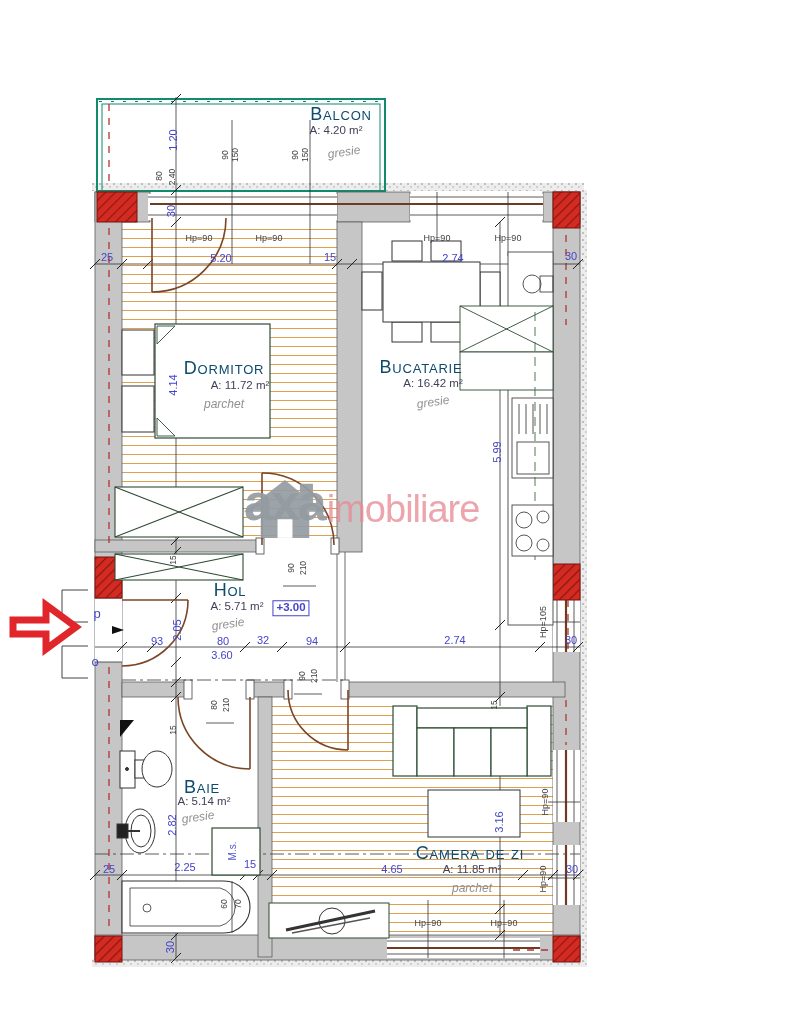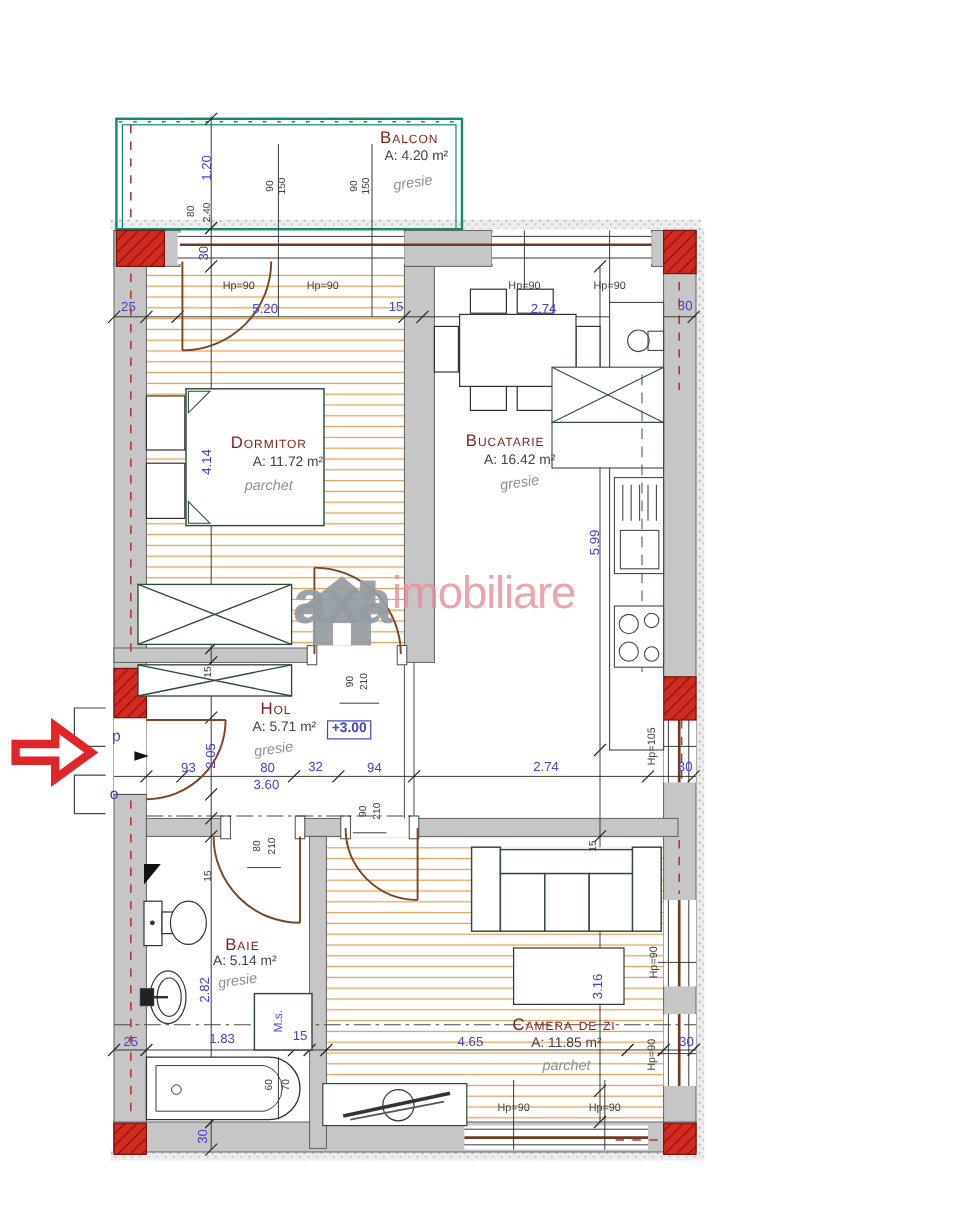--- a/index.html
+++ b/index.html
@@ -5,29 +5,29 @@
   html,body{margin:0;padding:0;background:#fff;}
   #plan{position:relative;width:800px;height:1026px;background:#fff;overflow:hidden;
         font-family:"Liberation Sans",sans-serif;}
   #plan svg{position:absolute;left:0;top:0;}
   .lbl{position:absolute;transform:translate(-50%,-50%);white-space:nowrap;
        font-size:11px;color:#4444c8;line-height:1;}
   .rot{transform:translate(-50%,-50%) rotate(-90deg);}
   .dk{color:#3f3f3f;font-size:9px;}
   .sm{color:#3f3f3f;font-size:8.5px;}
   .sm.rot{transform:translate(-50%,-50%) rotate(-90deg);}
-  .room-name{font-variant:small-caps;font-size:14px;letter-spacing:.8px;color:#7f1d1d;}
+  .room-name{font-variant:small-caps;font-size:18px;letter-spacing:.8px;color:#0c4a6e;}
   .room-area{font-size:11.5px;color:#40405a;}
   .room-finish{font-size:12px;color:#909090;font-style:italic;}
   .tilt{transform:translate(-50%,-50%) rotate(-8deg);}
   .level-box{border:1.3px solid #4444c8;background:rgba(255,255,255,.88);
              padding:1px 3px;font-weight:bold;font-size:11.5px;}
   .entry-letter{font-size:13px;color:#4444c8;}
   .ms-lbl{font-size:10px;color:#5353cf;}
-  .wm{position:absolute;left:244px;top:476px;display:flex;align-items:flex-start;gap:2px;}
+  .wm{position:absolute;left:244px;top:476px;display:flex;align-items:flex-end;gap:2px;}
   .wm-axa{font-size:52px;font-weight:bold;color:rgba(148,155,162,.92);
           letter-spacing:-2px;line-height:1;}
   .wm-imo{font-size:38px;color:rgba(231,140,150,.78);letter-spacing:-1px;line-height:1;}
 </style>
 </head>
 <body>
 
 <div id="plan">
 
 <svg width="800" height="1026" viewBox="0 0 800 1026">
@@ -298,21 +298,21 @@
   </svg>
   <span class="wm-axa">axa</span>
   <span class="wm-imo">imobiliare</span>
 </div>
 
 <svg width="74" height="64" viewBox="0 0 74 64" style="left:8px;top:596px;">
   <polygon points="5,24 38,24 38,9 68,31 38,53 38,38 5,38" fill="#fff" stroke="#e0252b" stroke-width="7" stroke-linejoin="miter"></polygon>
 </svg>
 
 <div class="lbl room-name" style="left:341px;top:114px">Balcon</div>
-<div class="lbl room-area" style="left:347px;top:131px">A: 4.20 m²</div>
+<div class="lbl room-area" style="left:336px;top:131px">A: 4.20 m²</div>
 <div class="lbl room-finish tilt" style="left:344px;top:152px">gresie</div>
 <div class="lbl rot" style="left:173px;top:140px">1.20</div>
 <div class="lbl sm rot" style="left:159px;top:176px">80</div>
 <div class="lbl sm rot" style="left:172px;top:177px">2.40</div>
 <div class="lbl sm rot" style="left:225px;top:155px">90</div>
 <div class="lbl sm rot" style="left:235px;top:155px">150</div>
 <div class="lbl sm rot" style="left:295px;top:155px">90</div>
 <div class="lbl sm rot" style="left:305px;top:155px">150</div>
 <div class="lbl rot" style="left:171px;top:211px">30</div>
 
@@ -362,21 +362,21 @@
 <div class="lbl entry-letter" style="left:97px;top:613px">p</div>
 <div class="lbl entry-letter" style="left:95px;top:661px">o</div>
 
 <div class="lbl room-name" style="left:202px;top:787px">Baie</div>
 <div class="lbl room-area" style="left:204px;top:802px">A: 5.14 m²</div>
 <div class="lbl room-finish tilt" style="left:198px;top:817px">gresie</div>
 <div class="lbl rot" style="left:172px;top:825px">2.82</div>
 <div class="lbl sm rot" style="left:173px;top:730px">15</div>
 <div class="lbl ms-lbl rot" style="left:233px;top:851px">M.s.</div>
 <div class="lbl" style="left:109px;top:869px">25</div>
-<div class="lbl" style="left:185px;top:867px">1.83</div>
+<div class="lbl" style="left:185px;top:867px">2.25</div>
 <div class="lbl" style="left:250px;top:864px">15</div>
 <div class="lbl sm rot" style="left:224px;top:904px">60</div>
 <div class="lbl sm rot" style="left:238px;top:904px">70</div>
 <div class="lbl rot" style="left:170px;top:947px">30</div>
 
 <div class="lbl room-name" style="left:470px;top:853px">Camera de zi</div>
 <div class="lbl room-area" style="left:472px;top:870px">A: 11.85 m²</div>
 <div class="lbl room-finish" style="left:472px;top:888px">parchet</div>
 <div class="lbl" style="left:392px;top:869px">4.65</div>
 <div class="lbl rot" style="left:499px;top:822px">3.16</div>

